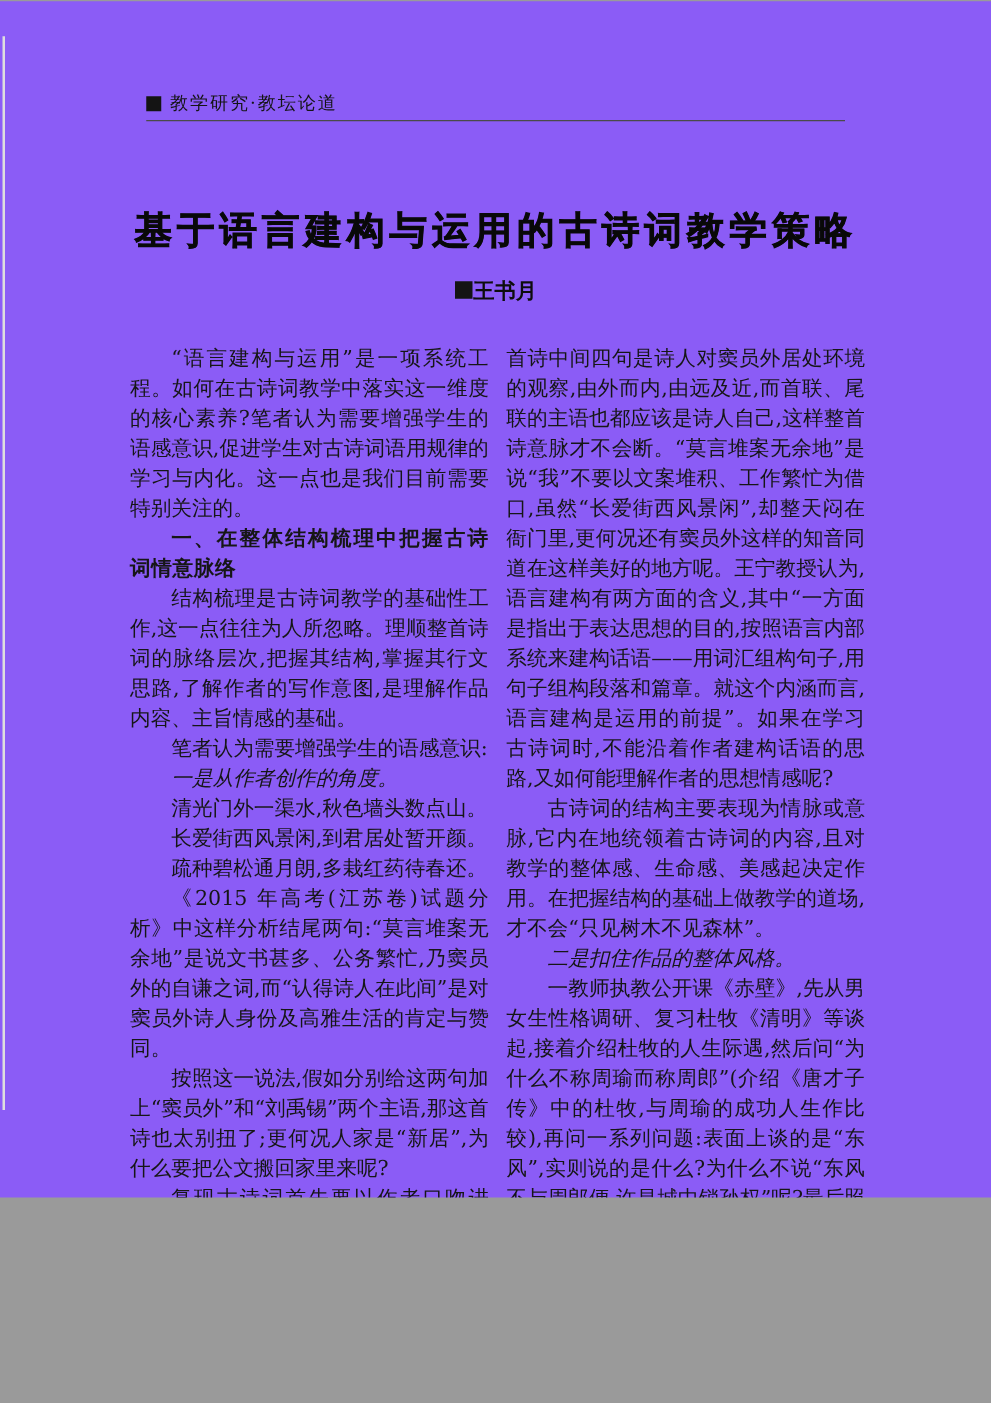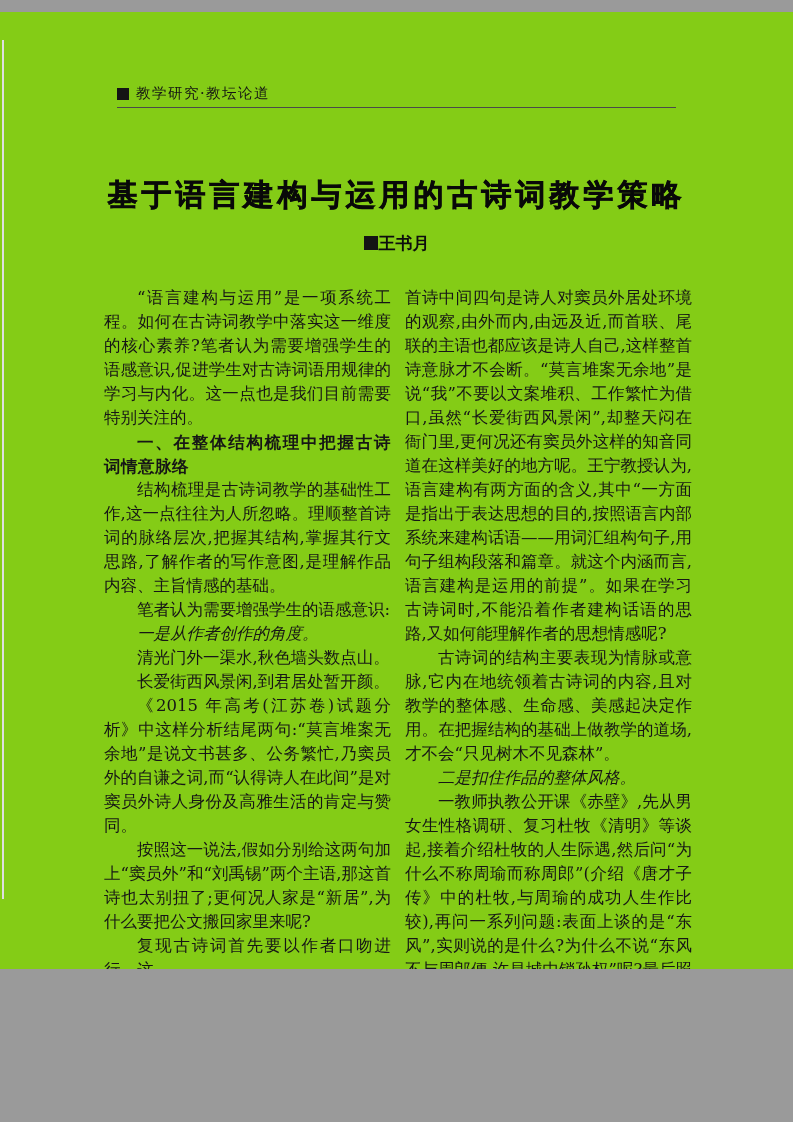--- a/index.html
+++ b/index.html
@@ -1,20 +1,20 @@
 <!DOCTYPE html>
 <html><head>
 <meta charset="utf-8">
 <style>
   html,body{margin:0;padding:0;background:#9a9a9a;}
   .page{
     position:relative;
     width:793px;height:957px;
-    margin:12px auto;
-    background:#84cc16;
+    margin:1px auto;
+    background:#8b5cf6;
     overflow:hidden;
     font-family:"DejaVu Serif","Liberation Serif",serif;
     color:#1c1c1c;
   }
   
   .scan-edge{
     position:absolute;left:2px;top:28px;bottom:70px;width:2px;
     background:#dedede;
   }
   
@@ -100,20 +100,21 @@
 
   <div class="body">
     <div class="col">
         <div class="blk para">“语言建构与运用”是一项系统工程。如何在古诗词教学中落实这一维度的核心素养?笔者认为需要增强学生的语感意识,促进学生对古诗词语用规律的学习与内化。这一点也是我们目前需要特别关注的。</div>
         <div class="blk heading">一、在整体结构梳理中把握古诗词情意脉络</div>
         <div class="blk para">结构梳理是古诗词教学的基础性工作,这一点往往为人所忽略。理顺整首诗词的脉络层次,把握其结构,掌握其行文思路,了解作者的写作意图,是理解作品内容、主旨情感的基础。</div>
         <div class="blk para">笔者认为需要增强学生的语感意识:</div>
         <div class="blk kai">一是从作者创作的角度。</div>
         <div class="blk verse">清光门外一渠水,秋色墙头数点山。</div>
         <div class="blk verse">长爱街西风景闲,到君居处暂开颜。</div>
+        <div class="blk verse">疏种碧松通月朗,多栽红药待春还。</div>
         <div class="blk para">《2015 年高考(江苏卷)试题分析》中这样分析结尾两句:“莫言堆案无余地”是说文书甚多、公务繁忙,乃窦员外的自谦之词,而“认得诗人在此间”是对窦员外诗人身份及高雅生活的肯定与赞同。</div>
         <div class="blk para">按照这一说法,假如分别给这两句加上“窦员外”和“刘禹锡”两个主语,那这首诗也太别扭了;更何况人家是“新居”,为什么要把公文搬回家里来呢?</div>
         <div class="blk para">复现古诗词首先要以作者口吻进行。这</div>
       </div>
     <div class="col">
         <div class="blk cont">首诗中间四句是诗人对窦员外居处环境的观察,由外而内,由远及近,而首联、尾联的主语也都应该是诗人自己,这样整首诗意脉才不会断。“莫言堆案无余地”是说“我”不要以文案堆积、工作繁忙为借口,虽然“长爱街西风景闲”,却整天闷在衙门里,更何况还有窦员外这样的知音同道在这样美好的地方呢。王宁教授认为,语言建构有两方面的含义,其中“一方面是指出于表达思想的目的,按照语言内部系统来建构话语——用词汇组构句子,用句子组构段落和篇章。就这个内涵而言,语言建构是运用的前提”。如果在学习古诗词时,不能沿着作者建构话语的思路,又如何能理解作者的思想情感呢?</div>
         <div class="blk para">古诗词的结构主要表现为情脉或意脉,它内在地统领着古诗词的内容,且对教学的整体感、生命感、美感起决定作用。在把握结构的基础上做教学的道场,才不会“只见树木不见森林”。</div>
         <div class="blk kai">二是扣住作品的整体风格。</div>
         <div class="blk para">一教师执教公开课《赤壁》,先从男女生性格调研、复习杜牧《清明》等谈起,接着介绍杜牧的人生际遇,然后问“为什么不称周瑜而称周郎”(介绍《唐才子传》中的杜牧,与周瑜的成功人生作比较),再问一系列问题:表面上谈的是“东风”,实则说的是什么?为什么不说“东风不与周郎便,许昌城中锁孙权”呢?最后照应开头“调研”,以学生一连串“刚”是大鹏、“柔”是麻雀等联想结束本课。</div>
         <div class="blk para">怀古诗的一般写作思路是什么?怀古诗</div>

